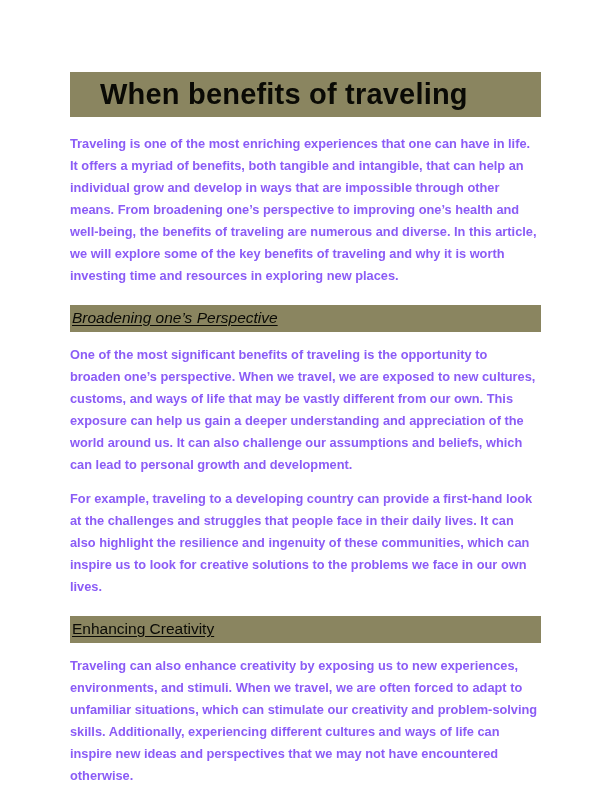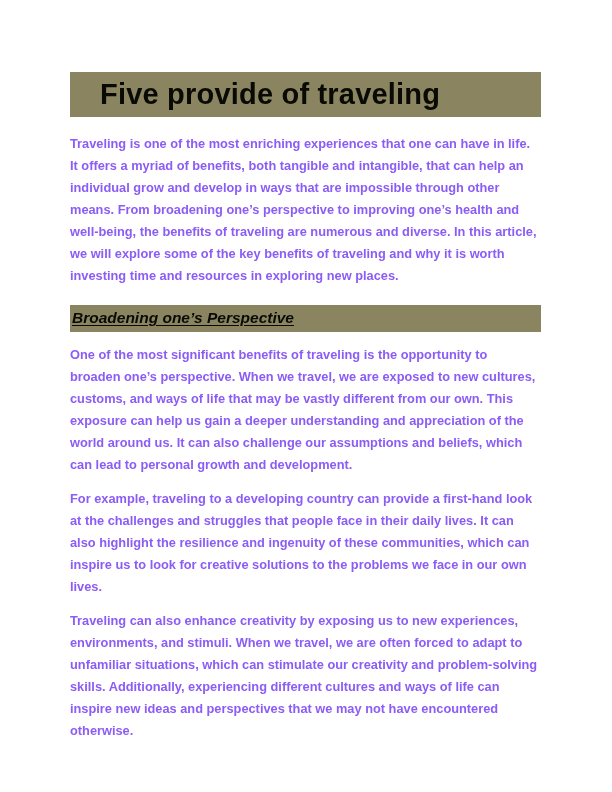--- a/index.html
+++ b/index.html
@@ -48,46 +48,49 @@
     text-align: left;
   }
   .heading-bar {
     background: var(--accent);
     margin-top: 18px;
     margin-bottom: 12px;
     padding: 4px 6px 5px 2px;
   }
   .heading-bar h2 {
     font-size: 15.5px;
-    font-weight: 700;
+    font-weight: 400;
     color: #0a0a05;
     text-decoration: underline;
     text-underline-offset: 2px;
   }
   .heading-bar.italic h2 {
     font-style: italic;
   }
 </style>
 </head>
 <body>
 
 <div class="page">
   <div class="content">
 
     <div class="title-banner">
-      <h1>Five provide of traveling</h1>
+      <h1>When benefits of traveling</h1>
     </div>
 
     <p class="body-text">Traveling is one of the most enriching experiences that one can have in life. It offers a myriad of benefits, both tangible and intangible, that can help an individual grow and develop in ways that are impossible through other means. From broadening one’s perspective to improving one’s health and well-being, the benefits of traveling are numerous and diverse. In this article, we will explore some of the key benefits of traveling and why it is worth investing time and resources in exploring new places.</p>
 
     <div class="heading-bar italic">
       <h2>Broadening one’s Perspective</h2>
     </div>
 
     <p class="body-text">One of the most significant benefits of traveling is the opportunity to broaden one’s perspective. When we travel, we are exposed to new cultures, customs, and ways of life that may be vastly different from our own. This exposure can help us gain a deeper understanding and appreciation of the world around us. It can also challenge our assumptions and beliefs, which can lead to personal growth and development.</p>
 
     <p class="body-text">For example, traveling to a developing country can provide a first-hand look at the challenges and struggles that people face in their daily lives. It can also highlight the resilience and ingenuity of these communities, which can inspire us to look for creative solutions to the problems we face in our own lives.</p>
 
+    <div class="heading-bar">
+      <h2>Enhancing Creativity</h2>
+    </div>
 
     <p class="body-text">Traveling can also enhance creativity by exposing us to new experiences, environments, and stimuli. When we travel, we are often forced to adapt to unfamiliar situations, which can stimulate our creativity and problem-solving skills. Additionally, experiencing different cultures and ways of life can inspire new ideas and perspectives that we may not have encountered otherwise.</p>
 
   </div>
 </div>
 
 </body></html>

